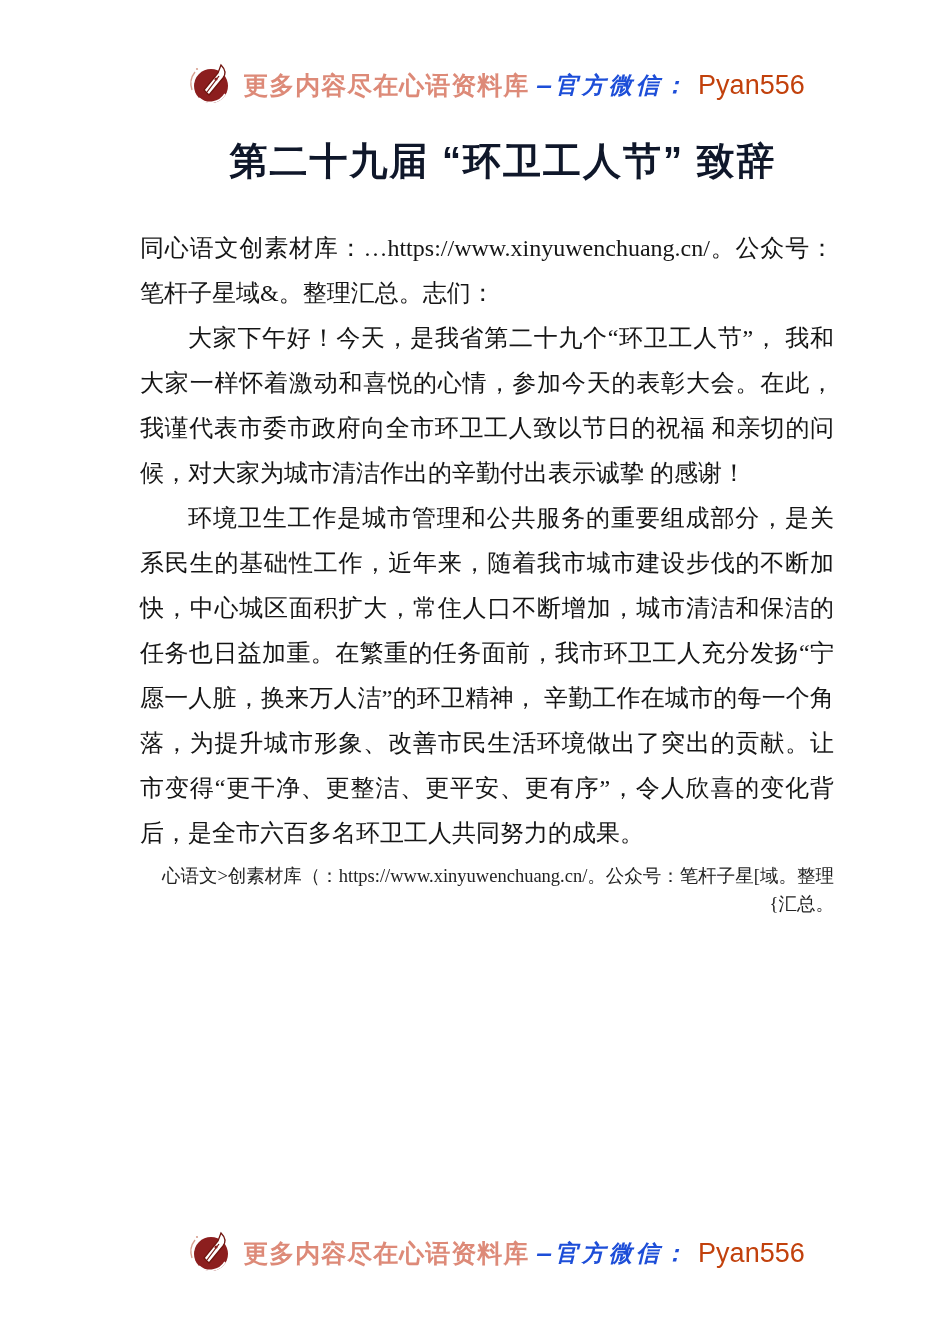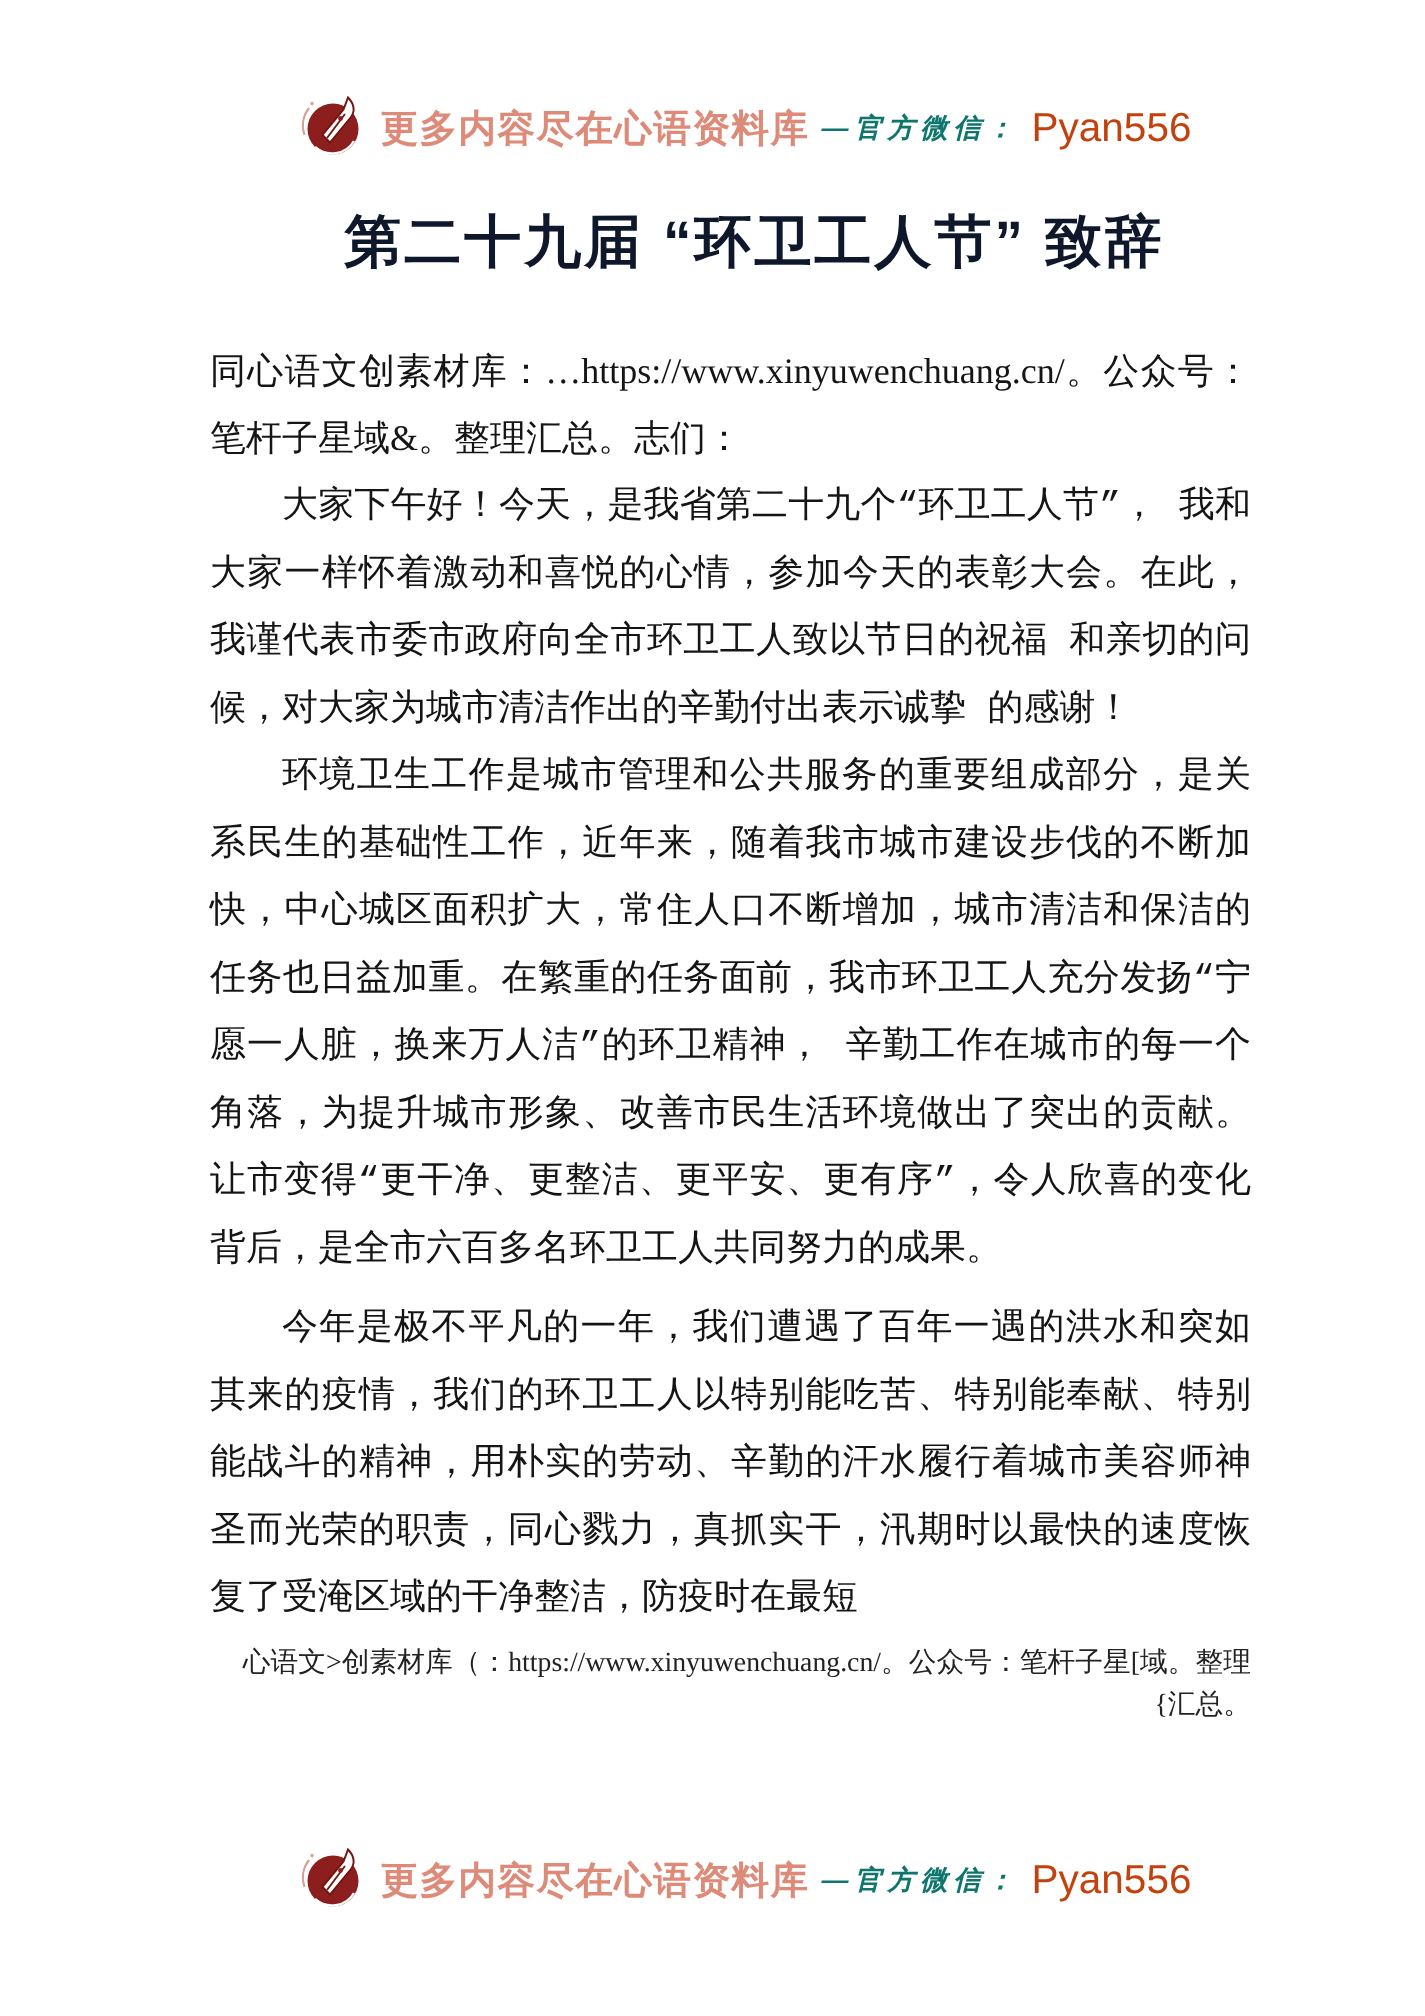--- a/index.html
+++ b/index.html
@@ -27,26 +27,26 @@
   .banner.bottom{top:1228px;}
   .banner .logo{width:50px;height:50px;flex:0 0 auto;}
   .banner .main-text{
     font-size:25px;
     font-weight:bold;
     letter-spacing:1px;
     color:#dd8a78;
     font-family:"Liberation Serif","DejaVu Serif",serif;
   }
   .banner .label-text{
-    font-size:18px;
+    font-size:23px;
     font-weight:bold;
     font-style:italic;
     letter-spacing:4px;
-    color:#0f766e;
-    font-family:Liberation Sans, sans-serif;
+    color:#1d4ed8;
+    font-family:Liberation Mono, monospace;
   }
   .banner .wechat-id{
     font-size:27px;
     color:#c2410c;
     font-family:"Liberation Sans","DejaVu Sans",sans-serif;
     letter-spacing:0px;
   }
   
   .doc-title{
     position:absolute;
@@ -66,21 +66,21 @@
     width:694px;
   }
   .doc-body p{
     margin:0;
     font-size:24px;
     line-height:45px;
     text-align:justify;
     text-justify:inter-character;
     color:#151515;
   }
-  .doc-body p.indent{text-indent:2em;font-family:Liberation Mono, monospace;}
+  .doc-body p.indent{text-indent:2em;}
   .doc-body p.gap-before{margin-top:8px;}
   .footnote{
     margin-top:6px;
     font-size:18.5px;
     line-height:28px;
     text-align:right;
     color:#222222;
   }
 </style>
 </head>
@@ -103,21 +103,20 @@
       <span class="label-text">—官方微信：</span>
       <span class="wechat-id">Pyan556</span>
   </div>
 
   <div class="doc-title">第二十九届 “环卫工人节” 致辞</div>
 
   <div class="doc-body">
     <p>同心语文创素材库：…https://www.xinyuwenchuang.cn/。公众号：笔杆子星域&amp;。整理汇总。志们：</p>
     <p class="indent">大家下午好！今天，是我省第二十九个“环卫工人节”， 我和大家一样怀着激动和喜悦的心情，参加今天的表彰大会。在此，我谨代表市委市政府向全市环卫工人致以节日的祝福 和亲切的问候，对大家为城市清洁作出的辛勤付出表示诚挚 的感谢！</p>
     <p class="indent">环境卫生工作是城市管理和公共服务的重要组成部分，是关系民生的基础性工作，近年来，随着我市城市建设步伐的不断加快，中心城区面积扩大，常住人口不断增加，城市清洁和保洁的任务也日益加重。在繁重的任务面前，我市环卫工人充分发扬“宁愿一人脏，换来万人洁”的环卫精神， 辛勤工作在城市的每一个角落，为提升城市形象、改善市民生活环境做出了突出的贡献。让市变得“更干净、更整洁、更平安、更有序”，令人欣喜的变化背后，是全市六百多名环卫工人共同努力的成果。</p>
-    <p class="indent gap-before">今年是极不平凡的一年，我们遭遇了百年一遇的洪水和突如其来的疫情，我们的环卫工人以特别能吃苦、特别能奉献、特别能战斗的精神，用朴实的劳动、辛勤的汗水履行着城市美容师神圣而光荣的职责，同心戮力，真抓实干，汛期时以最快的速度恢复了受淹区域的干净整洁，防疫时在最短</p>
     <div class="footnote">心语文&gt;创素材库（：https://www.xinyuwenchuang.cn/。公众号：笔杆子星[域。整理{汇总。</div>
   </div>
 
   <div class="banner bottom">
     <svg class="logo" viewBox="0 0 50 50" aria-hidden="true">
       <path d="M10 12 A 19 19 0 0 0 7 30" fill="none" stroke="#d8a090" stroke-width="1.4"></path>
       <circle cx="26" cy="26" r="17" fill="#8c1e1e"></circle>
       <path d="M36 5 C 40 9 41 14 38 18 L 24 35 L 19 30 L 33 13 Z" fill="#ffffff" stroke="#70150f" stroke-width="1.3"></path>
       <line x1="22" y1="32" x2="34" y2="16" stroke="#70150f" stroke-width="1.2"></line>
       <circle cx="31" cy="19" r="1.6" fill="#8c1e1e"></circle>

